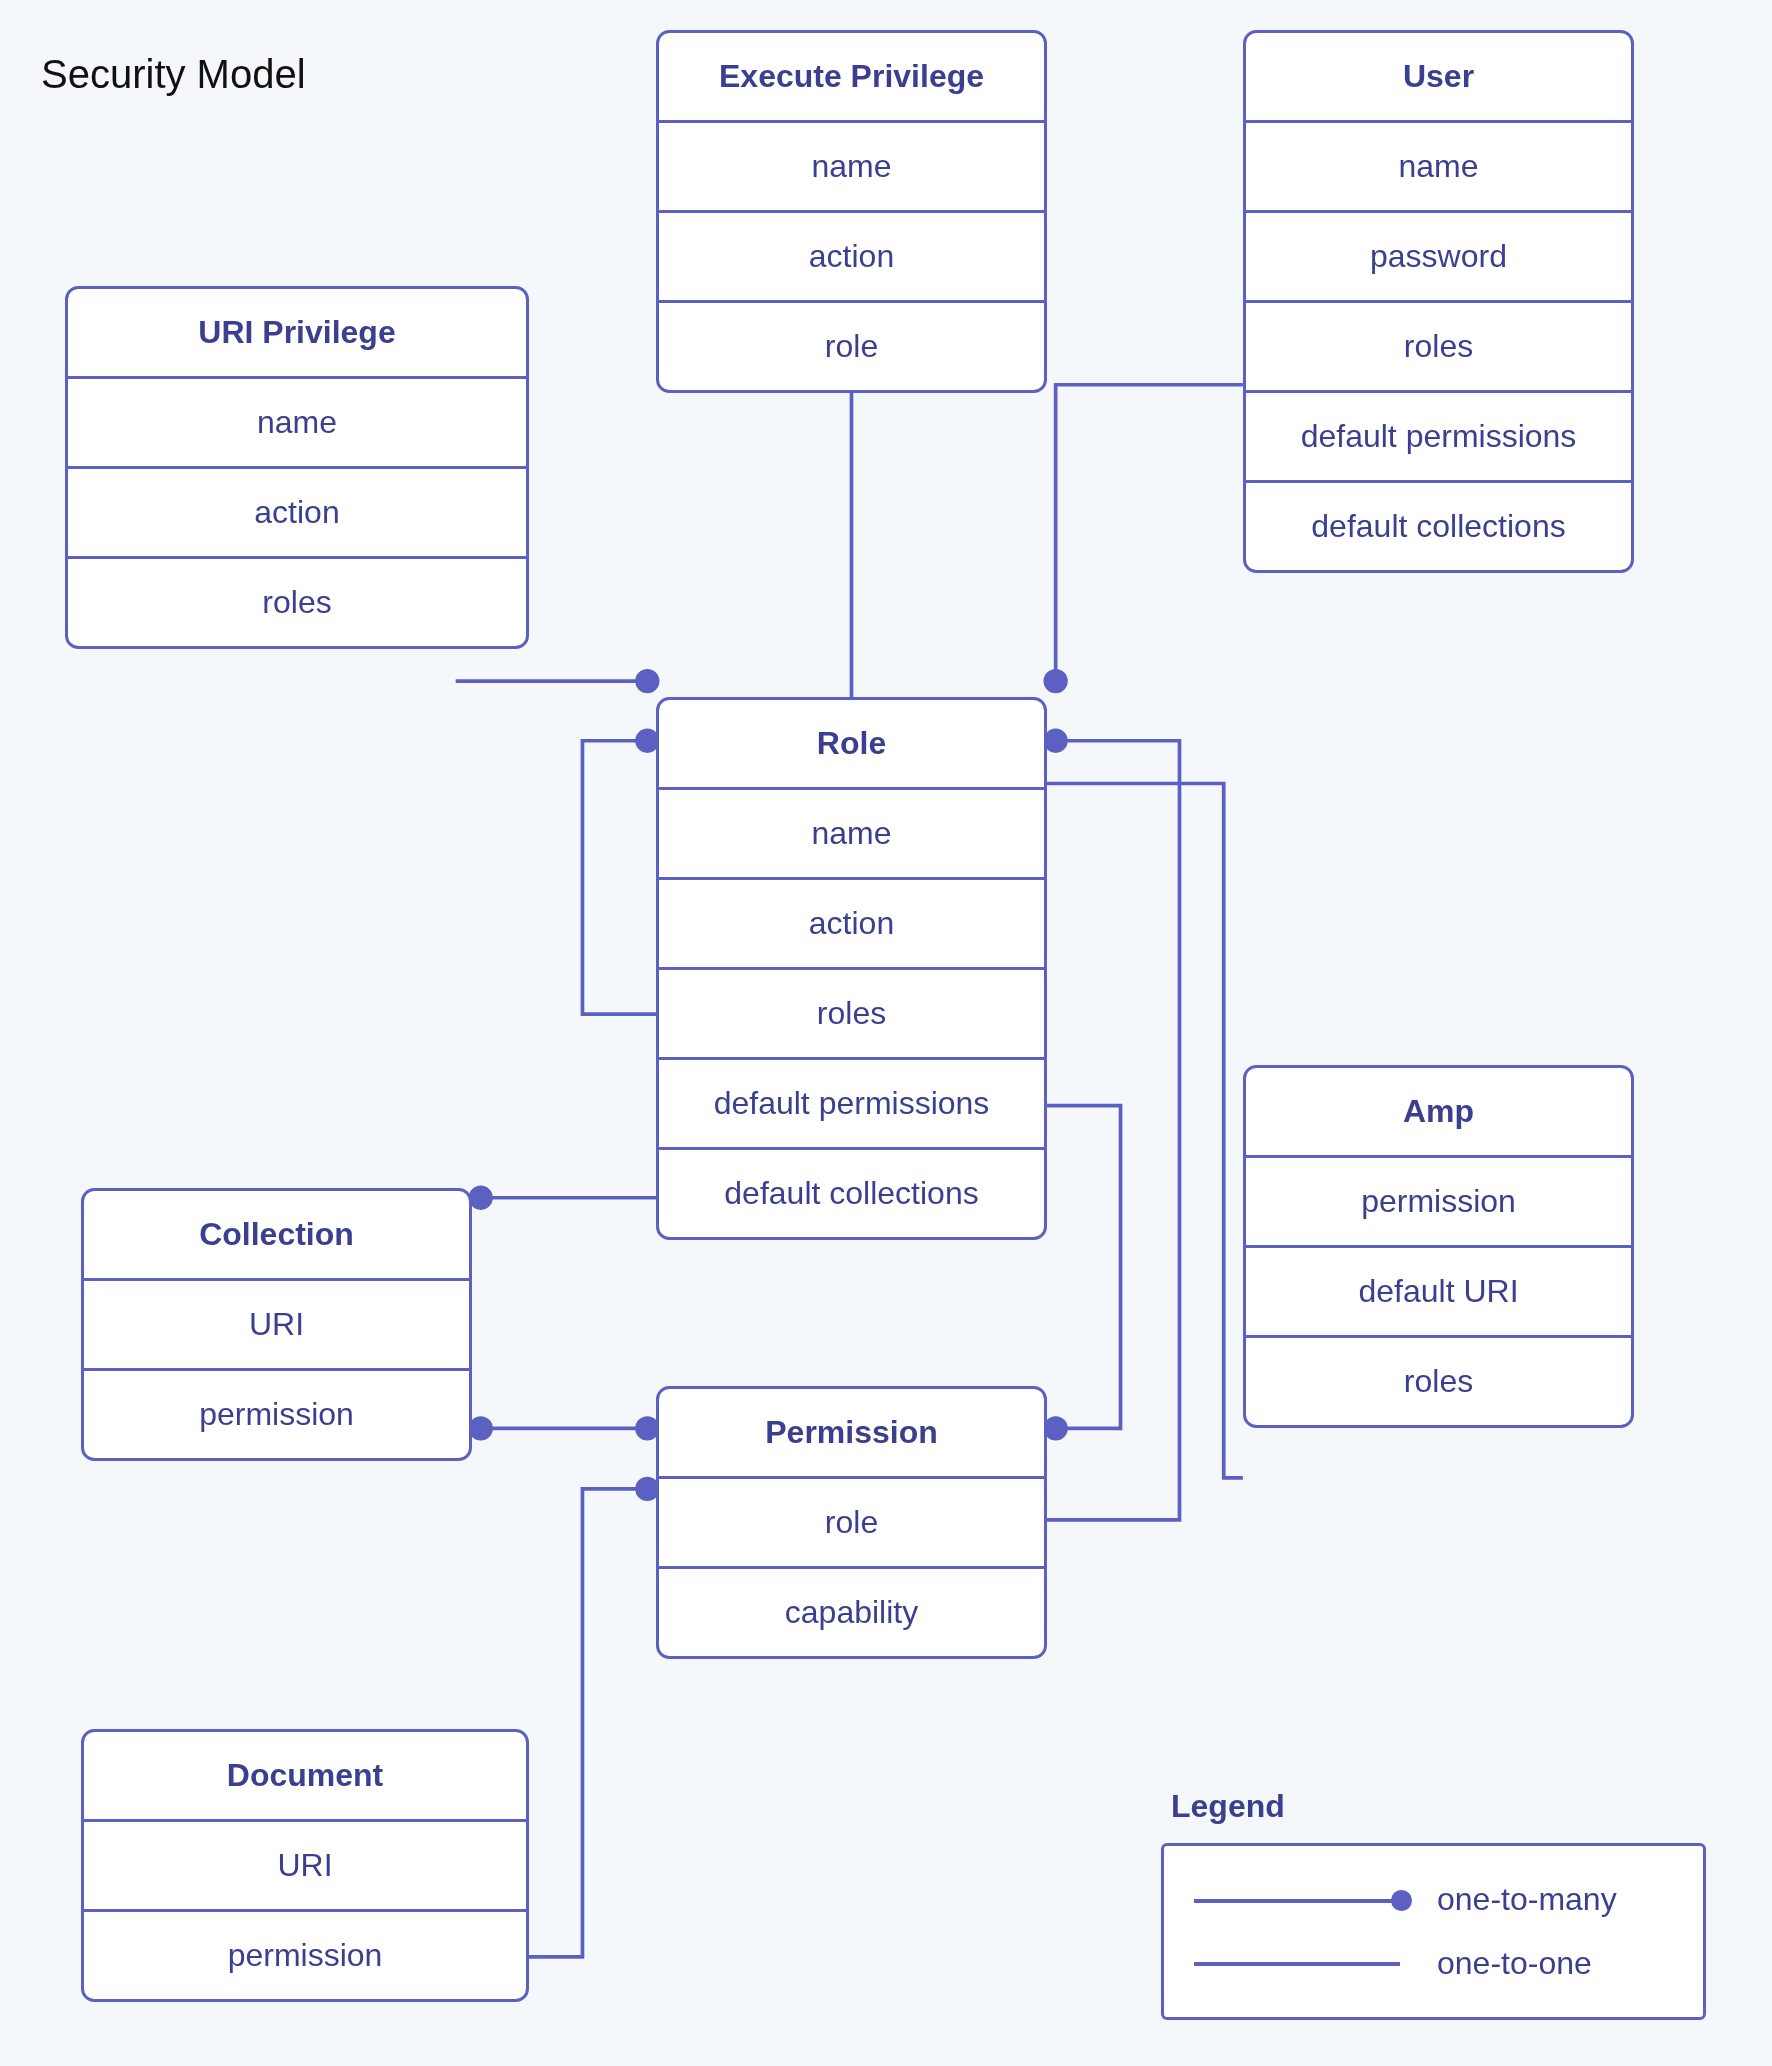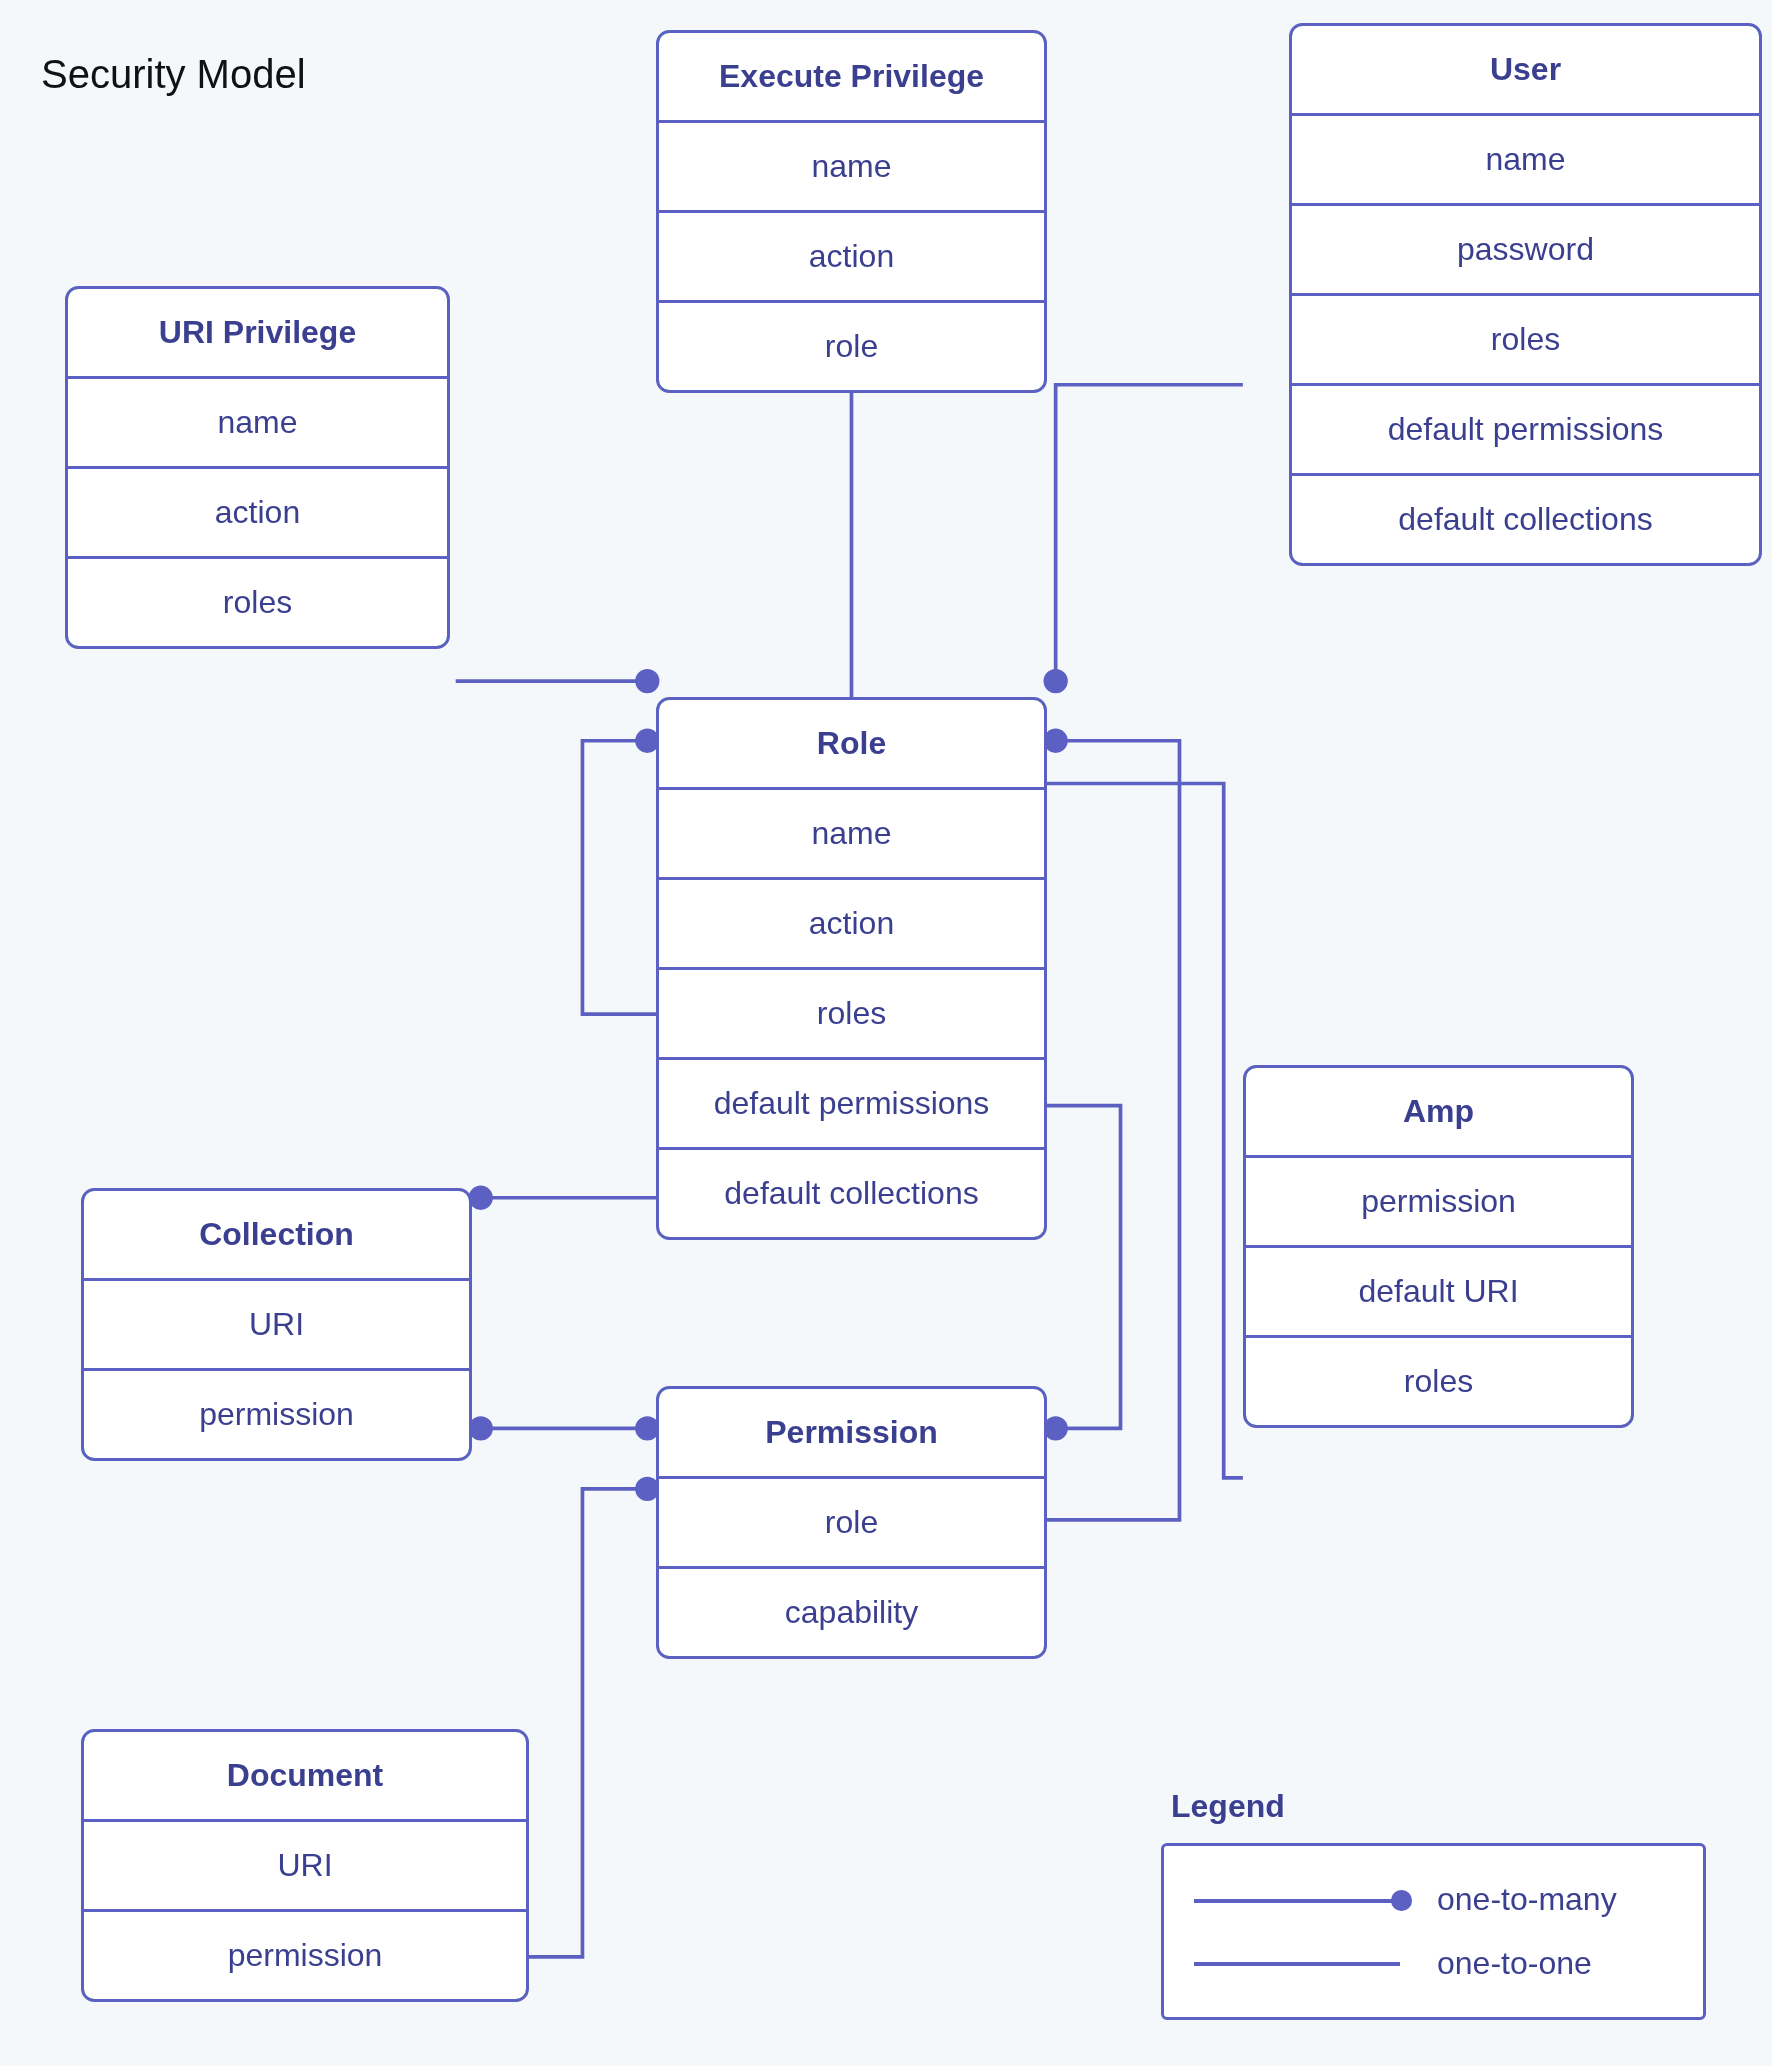--- a/index.html
+++ b/index.html
@@ -114,35 +114,35 @@
     <circle cx="878" cy="2020" r="14"></circle>
 
     <polyline points="1420,2062 1600,2062 1600,1005 1420,1005" fill="none"></polyline>
     <circle cx="1432" cy="1005" r="14"></circle>
 
     <polyline points="1686,2005 1660,2005 1660,1063 1420,1063" fill="none"></polyline>
 
   </g>
 </svg>
 
-<div class="entity" style="left:65px; top:286px; width:385px;">
+<div class="entity" style="left:65px; top:286px; width:464px;">
   <div class="entity-header">URI Privilege</div>
   <div class="entity-row">name</div>
   <div class="entity-row">action</div>
   <div class="entity-row">roles</div>
 </div>
 
 <div class="entity" style="left:656px; top:29.5px; width:391px;">
   <div class="entity-header">Execute Privilege</div>
   <div class="entity-row">name</div>
   <div class="entity-row">action</div>
   <div class="entity-row">role</div>
 </div>
 
-<div class="entity" style="left:1243px; top:23px; width:473px;margin-left:46px;">
+<div class="entity" style="left:1243px; top:30px; width:391px;">
   <div class="entity-header">User</div>
   <div class="entity-row">name</div>
   <div class="entity-row">password</div>
   <div class="entity-row">roles</div>
   <div class="entity-row">default permissions</div>
   <div class="entity-row">default collections</div>
 </div>
 
 <div class="entity" style="left:656px; top:697px; width:391px;">
   <div class="entity-header">Role</div>

